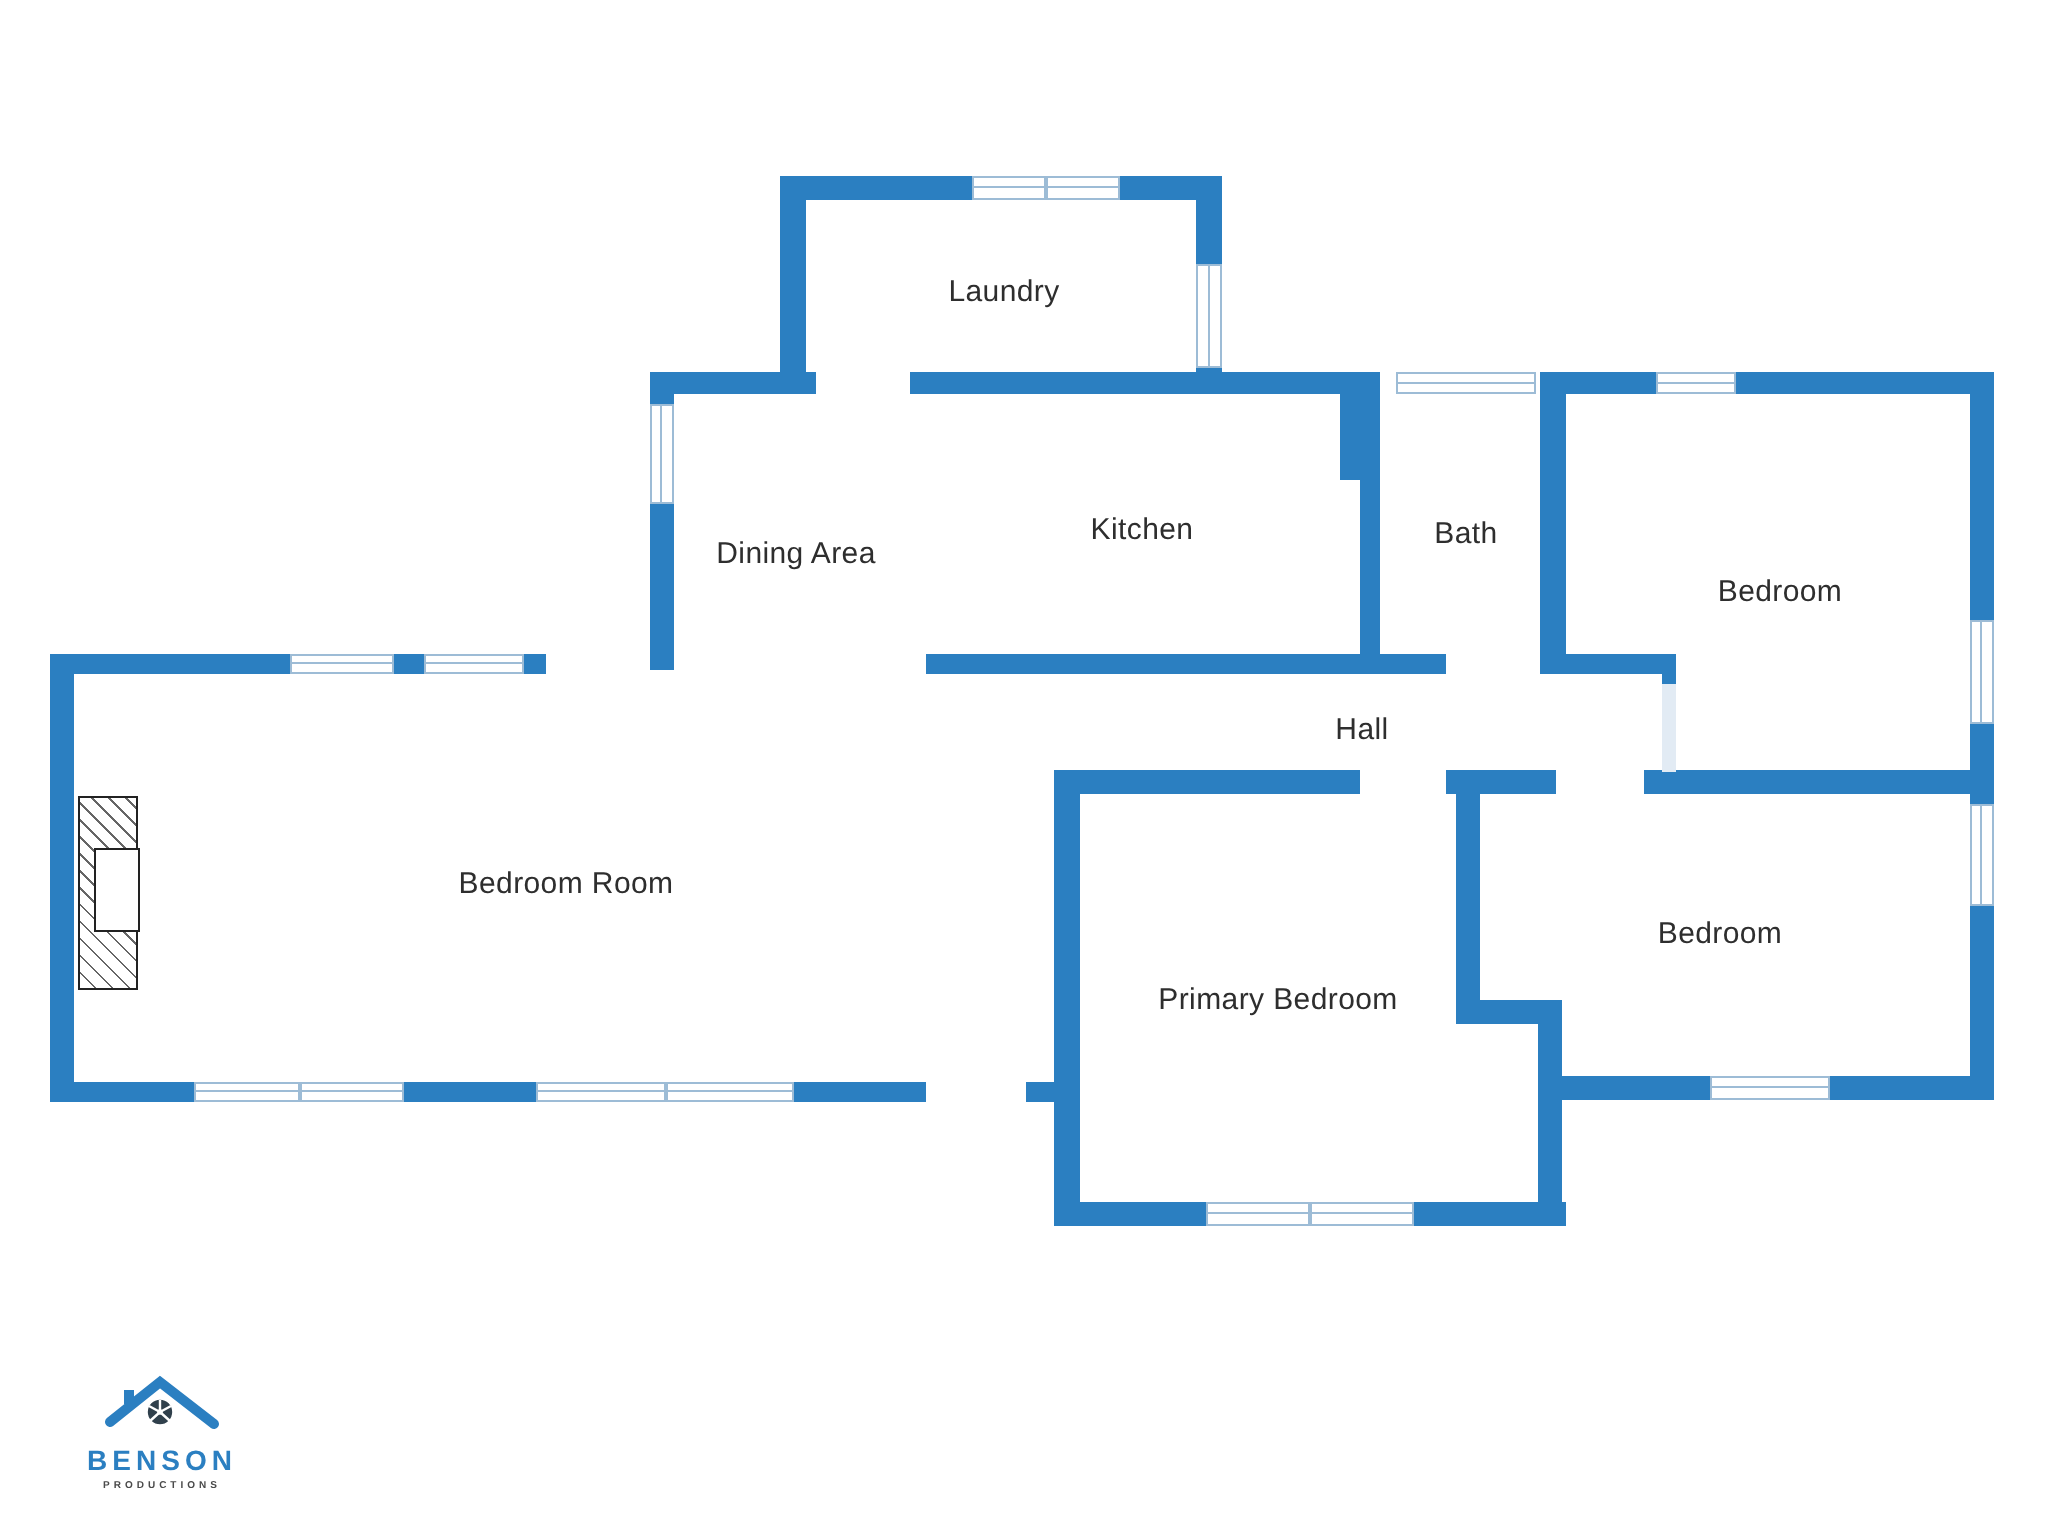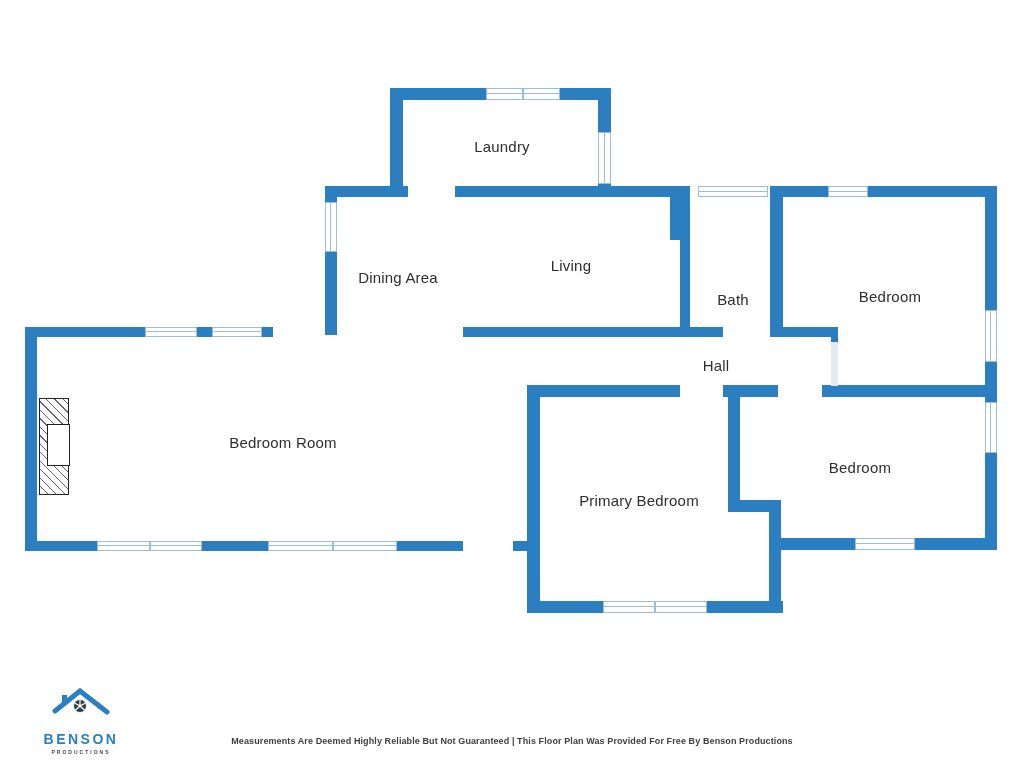--- a/index.html
+++ b/index.html
@@ -31,21 +31,21 @@
     border:1px solid #222; box-sizing:border-box; z-index:2; background:
       repeating-linear-gradient(45deg, transparent 0 5px, #666 5px 6px);
   }
   .fp-inner {
     position:absolute; left:47px; top:424px; width:23px; height:42px;
     border:1px solid #222; box-sizing:border-box; background:#fff; z-index:3;
   }
   #logo { position:absolute; left:36px; top:686px; width:90px; text-align:center; z-index:5; }
   #logo .brand {
     color:var(--logoblue,#2b7fc1); font-weight:bold; font-size:14px;
-    letter-spacing:2.5px; margin-top:11px;text-align:center;
+    letter-spacing:2.5px; margin-top:1px;text-align:center;
   }
   #logo .sub {
     color:#4a4a4a; font-size:5px; letter-spacing:2px; margin-top:2px; font-weight:bold;
   }
   #disclaimer {
     position:absolute; left:0; top:736px; width:1024px; text-align:center;
     font-size:9px; font-weight:bold; color:#404040; z-index:5; letter-spacing:0.1px;
   }
 </style>
 </head>
@@ -106,36 +106,35 @@
   <div class="winv" style="left:985px;top:402px;width:12px;height:51px;"></div>
 
   <div class="door-v" style="left:831px;top:340px;width:7px;height:46px;"></div>
   <div class="door-cap" style="left:831px;top:335px;width:7px;height:7px;"></div>
 
   <div class="fp-outer"></div>
   <div class="fp-inner"></div>
 
   <div class="room-label" style="left:502px;top:146px;">Laundry</div>
   <div class="room-label" style="left:398px;top:265px;margin-top:12px;">Dining Area</div>
-  <div class="room-label" style="left:571px;top:265px;">Living</div>
-  <div class="room-label" style="left:733px;top:267px;margin-top:32px;">Bath</div>
+  <div class="room-label" style="left:571px;top:265px;">Kitchen</div>
+  <div class="room-label" style="left:733px;top:267px;">Bath</div>
   <div class="room-label" style="left:890px;top:296px;">Bedroom</div>
-  <div class="room-label" style="left:681px;top:365px;margin-left:35px;">Hall</div>
+  <div class="room-label" style="left:681px;top:365px;">Hall</div>
   <div class="room-label" style="left:283px;top:442px;">Bedroom Room</div>
   <div class="room-label" style="left:639px;top:500px;text-align:right;">Primary Bedroom</div>
   <div class="room-label" style="left:860px;top:467px;">Bedroom</div>
 
   <div id="logo">
     <svg width="58" height="30" viewBox="0 0 58 30">
       <path d="M3 25 L28 5 L55 26" fill="none" stroke="#2b7fc1" stroke-width="5" stroke-linecap="round"></path>
       <rect x="10" y="9" width="5" height="7" fill="#2b7fc1"></rect>
       <circle cx="28" cy="20" r="6.5" fill="#30404c"></circle>
       <circle cx="28" cy="20" r="6.5" fill="none" stroke="#ffffff" stroke-width="0.8"></circle>
       <path d="M28 20 L28 14 M28 20 L33.5 17 M28 20 L33 24.5 M28 20 L23 24.5 M28 20 L22.5 17" stroke="#ffffff" stroke-width="1.2"></path>
       <circle cx="28" cy="20" r="1.4" fill="#ffffff"></circle>
     </svg>
     <div class="brand">BENSON</div>
     <div class="sub">PRODUCTIONS</div>
   </div>
 
-  <div id="disclaimer">Measurements Are Deemed Highly Reliable But Not Guaranteed  |  This Floor Plan Was Provided For Free By Benson Productions</div>
 
 </div>
 
 </body></html>

